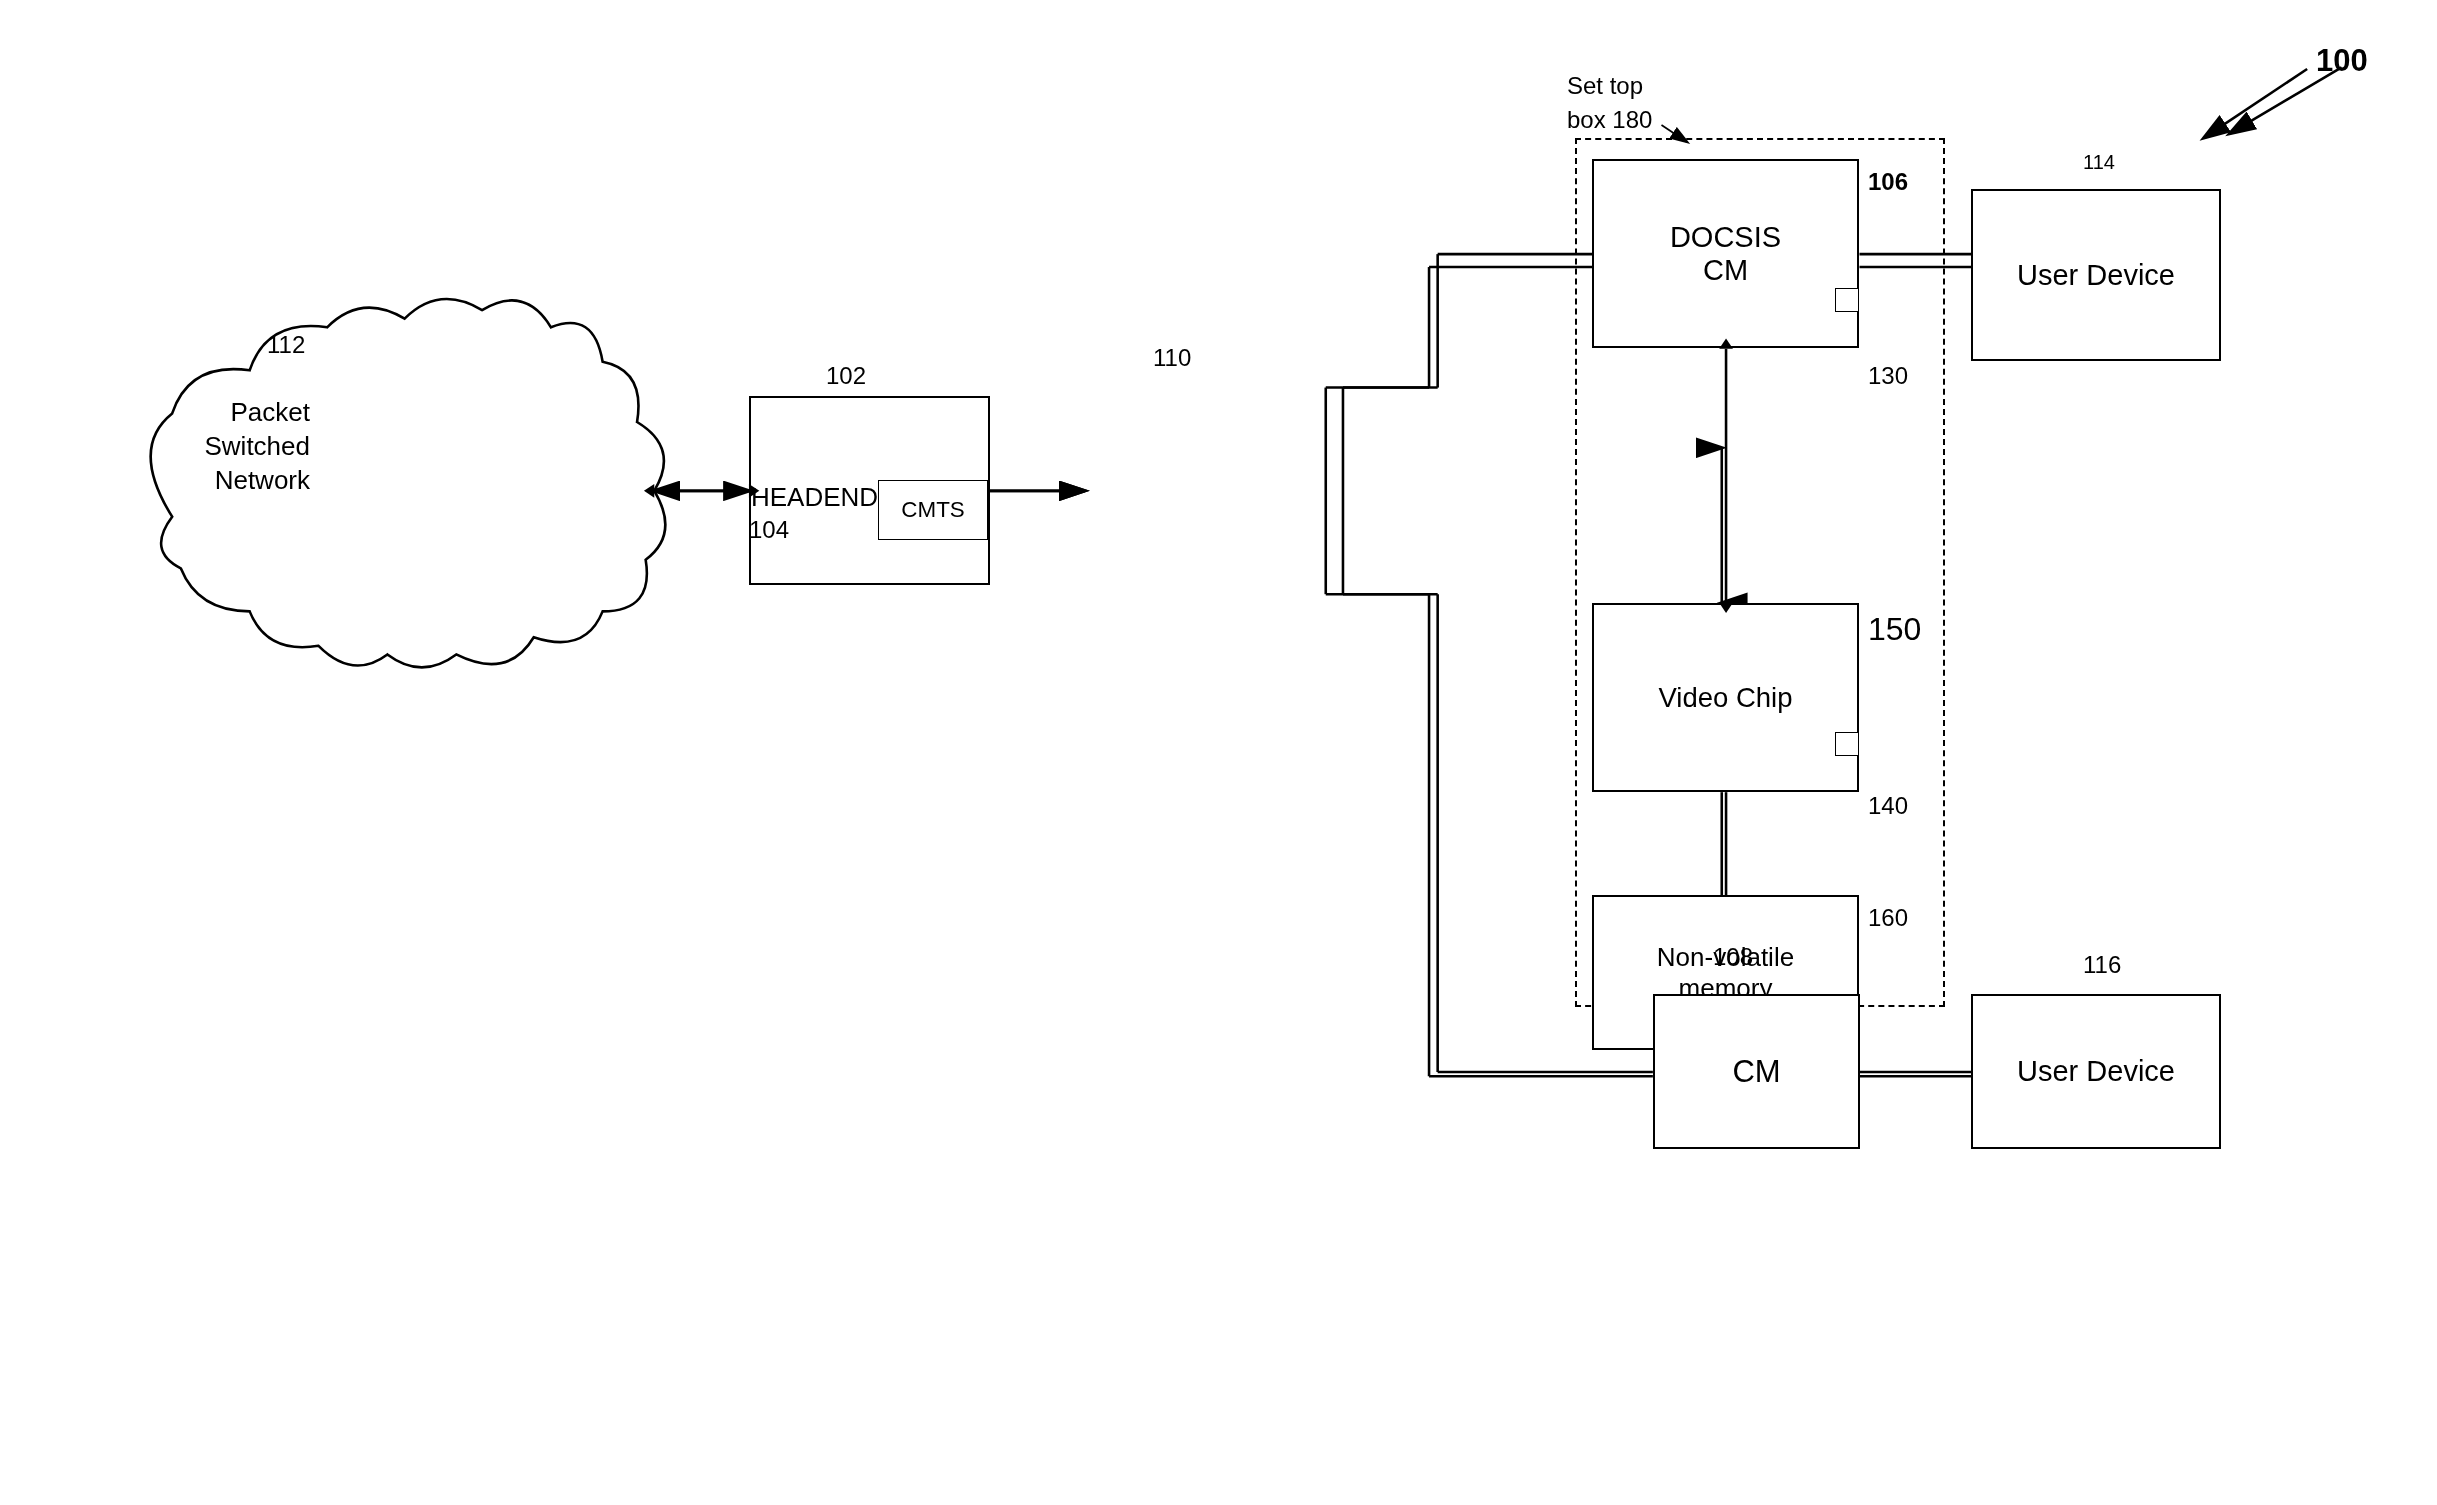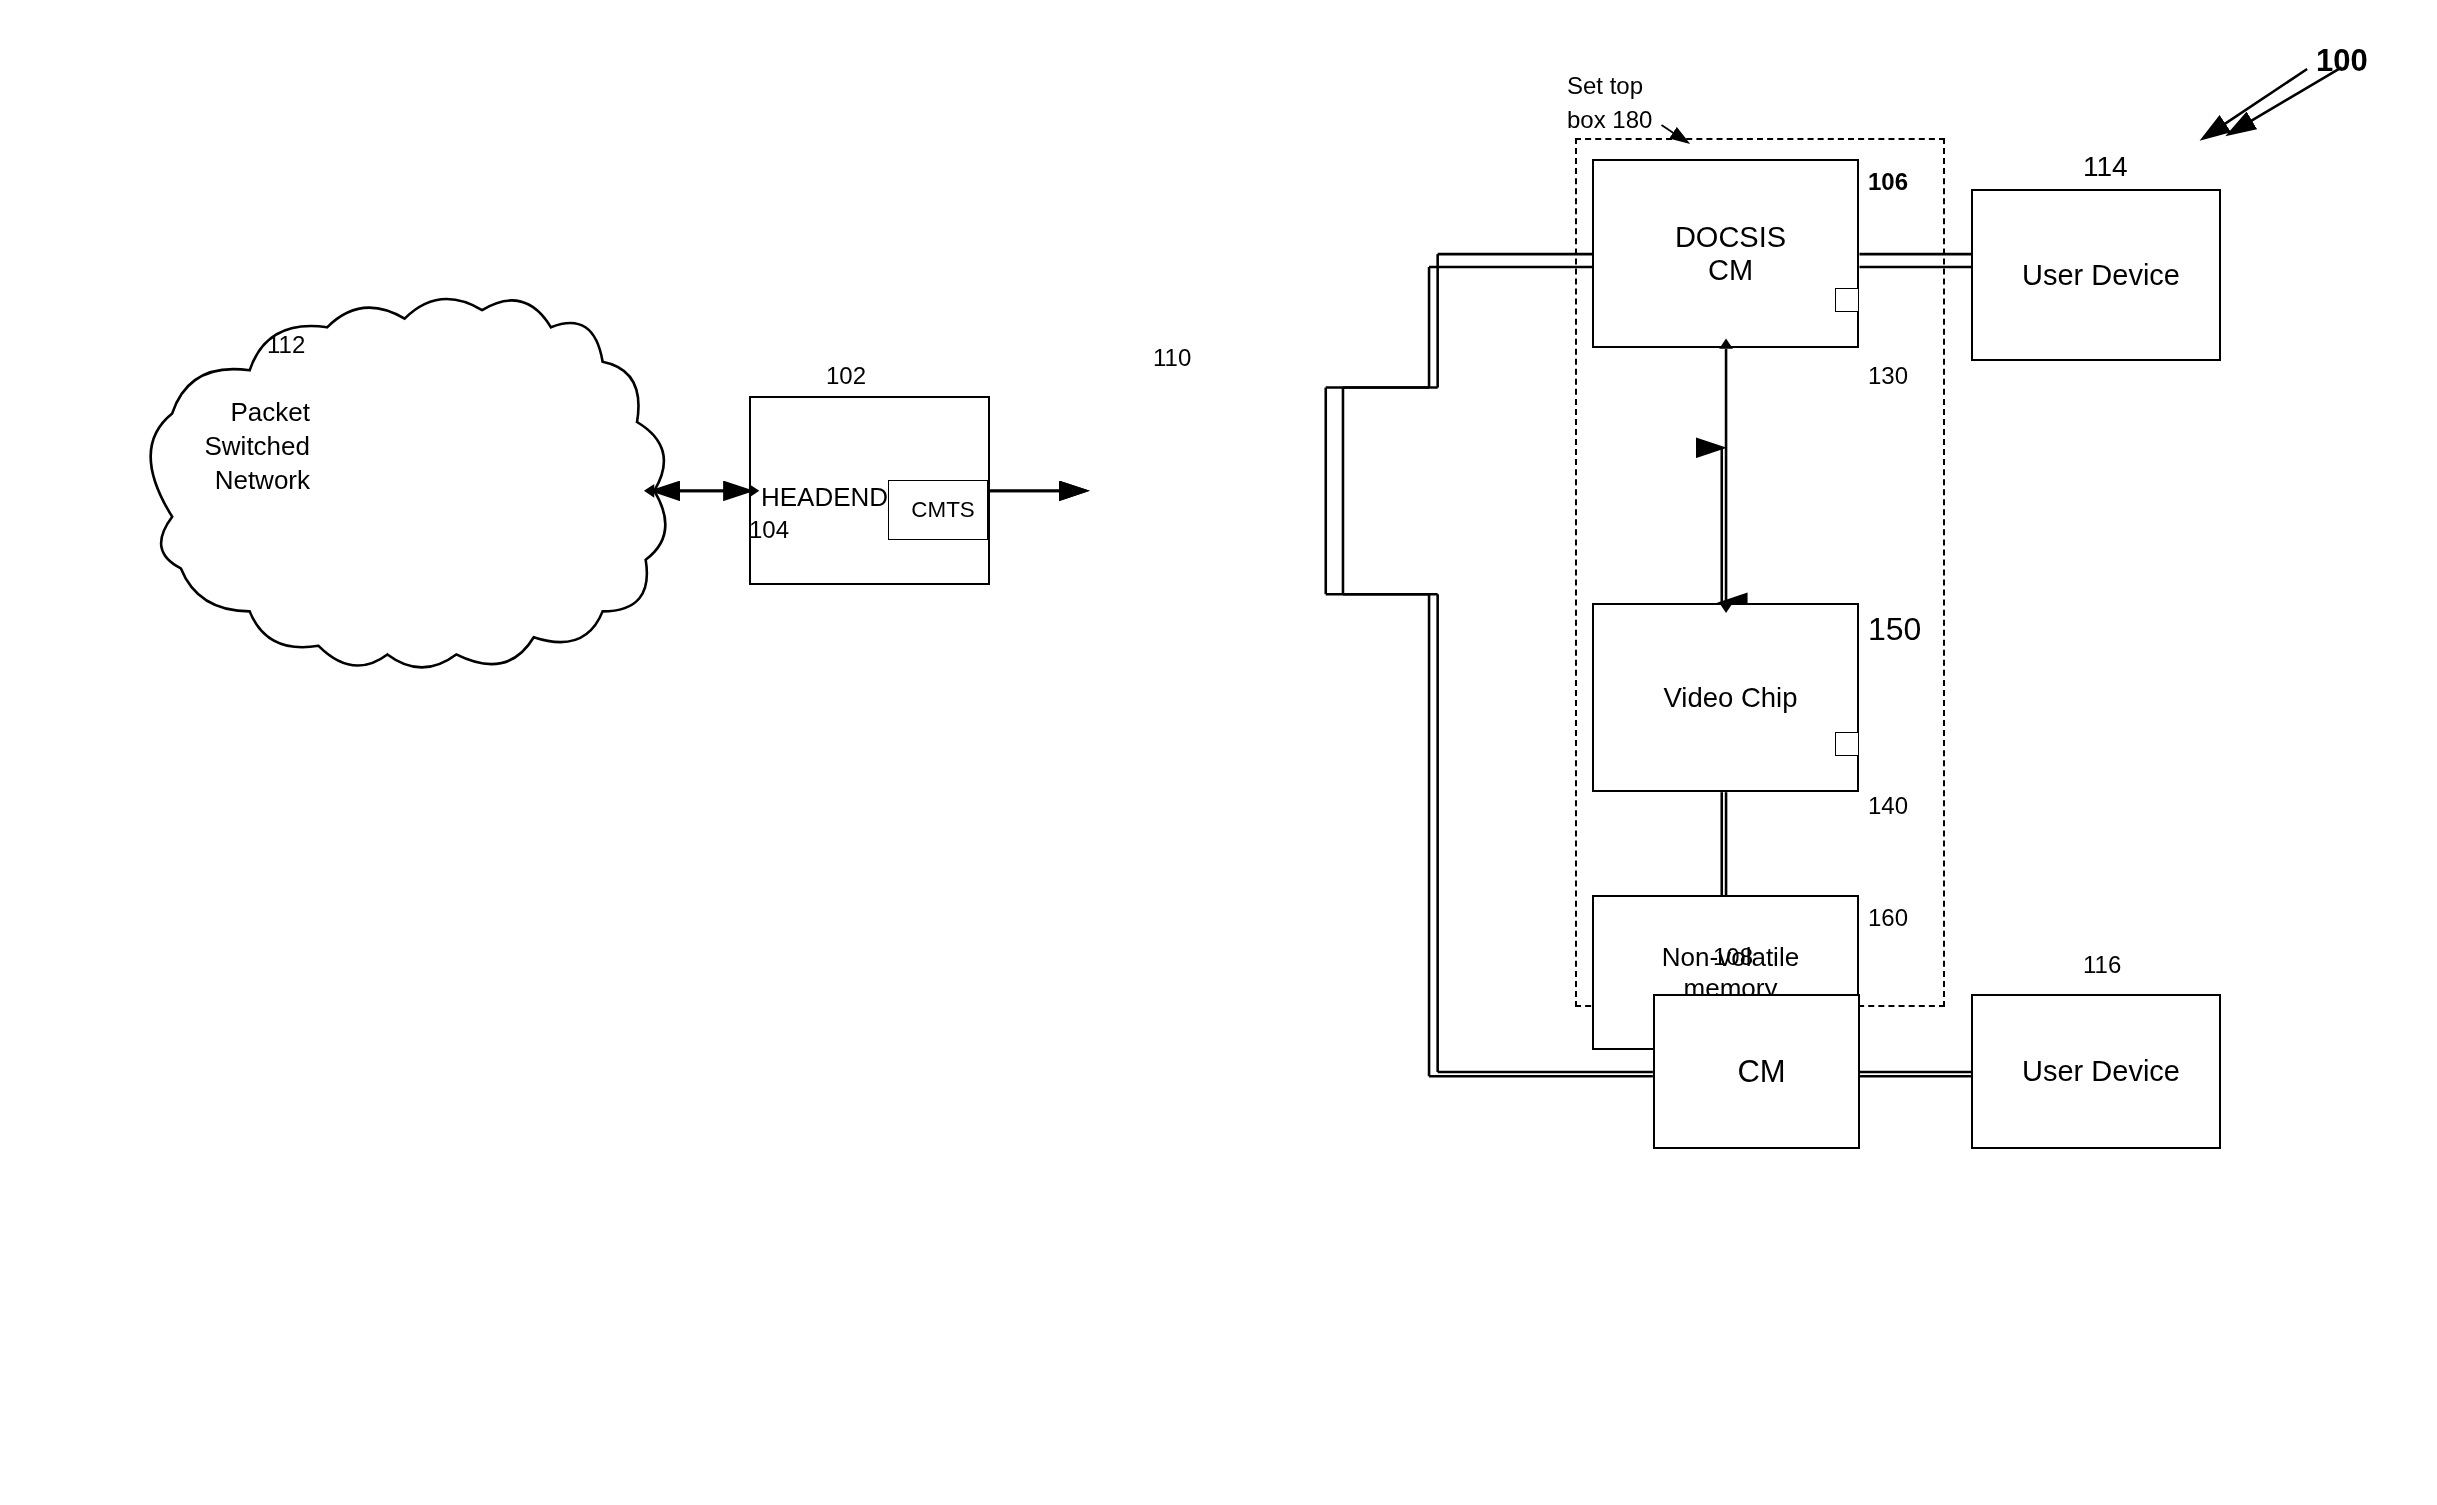--- a/index.html
+++ b/index.html
@@ -20,21 +20,20 @@
     .box {
       position: absolute;
       border: 2.6px solid #000;
       background: #fff;
       display: flex;
       align-items: center;
       justify-content: center;
       text-align: center;
       font-size: 27.5px;
       font-weight: normal;
-      padding-left: 10px;
     }
     .label {
       position: absolute;
       font-size: 24px;
       font-family: Arial, sans-serif;
       color: #000;
     }
     svg.main-svg {
       position: absolute;
       top: 0; left: 0;
@@ -186,21 +185,21 @@
   <div class="box" style="left: 1653px; top: 994px; width: 207px; height: 155px; font-size: 31px;">
     <span>CM</span>
   </div>
 
   <div class="label" style="left: 1713px; top: 943px; font-size: 24px;">108</div>
 
   <div class="box" style="left: 1971px; top: 189px; width: 250px; height: 172px; font-size: 29px;">
     <span>User Device</span>
   </div>
 
-  <div class="label" style="left: 2083px; top: 151px; font-size: 28px;">114</div>
+  <div class="label" style="left: 2083px; top: 151px; font-size: 20px;">114</div>
 
   <div class="box" style="left: 1971px; top: 994px; width: 250px; height: 155px; font-size: 29px;">
     <span>User Device</span>
   </div>
 
   <div class="label" style="left: 2083px; top: 951px; font-size: 24px;">116</div>
 
   <svg style="position:absolute;top:0;left:0;width:2438px;height:1506px;pointer-events:none;" viewBox="0 0 2832 1749" width="2438" height="1506">
     <defs>
       <marker id="arr" markerWidth="12" markerHeight="8" refX="10" refY="4" orient="auto">

